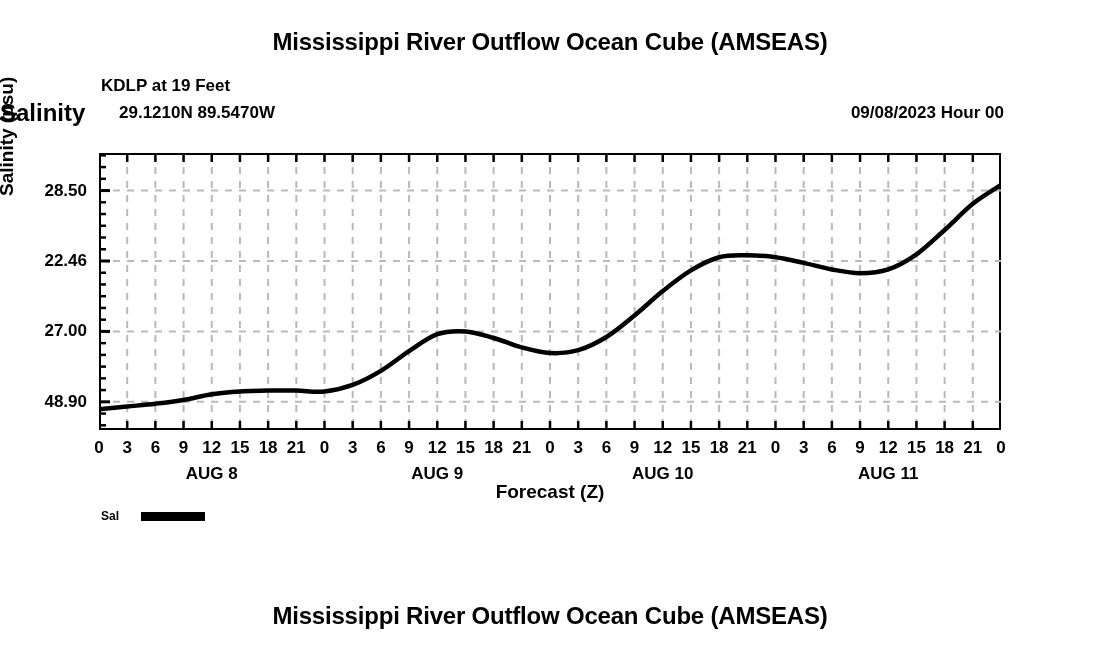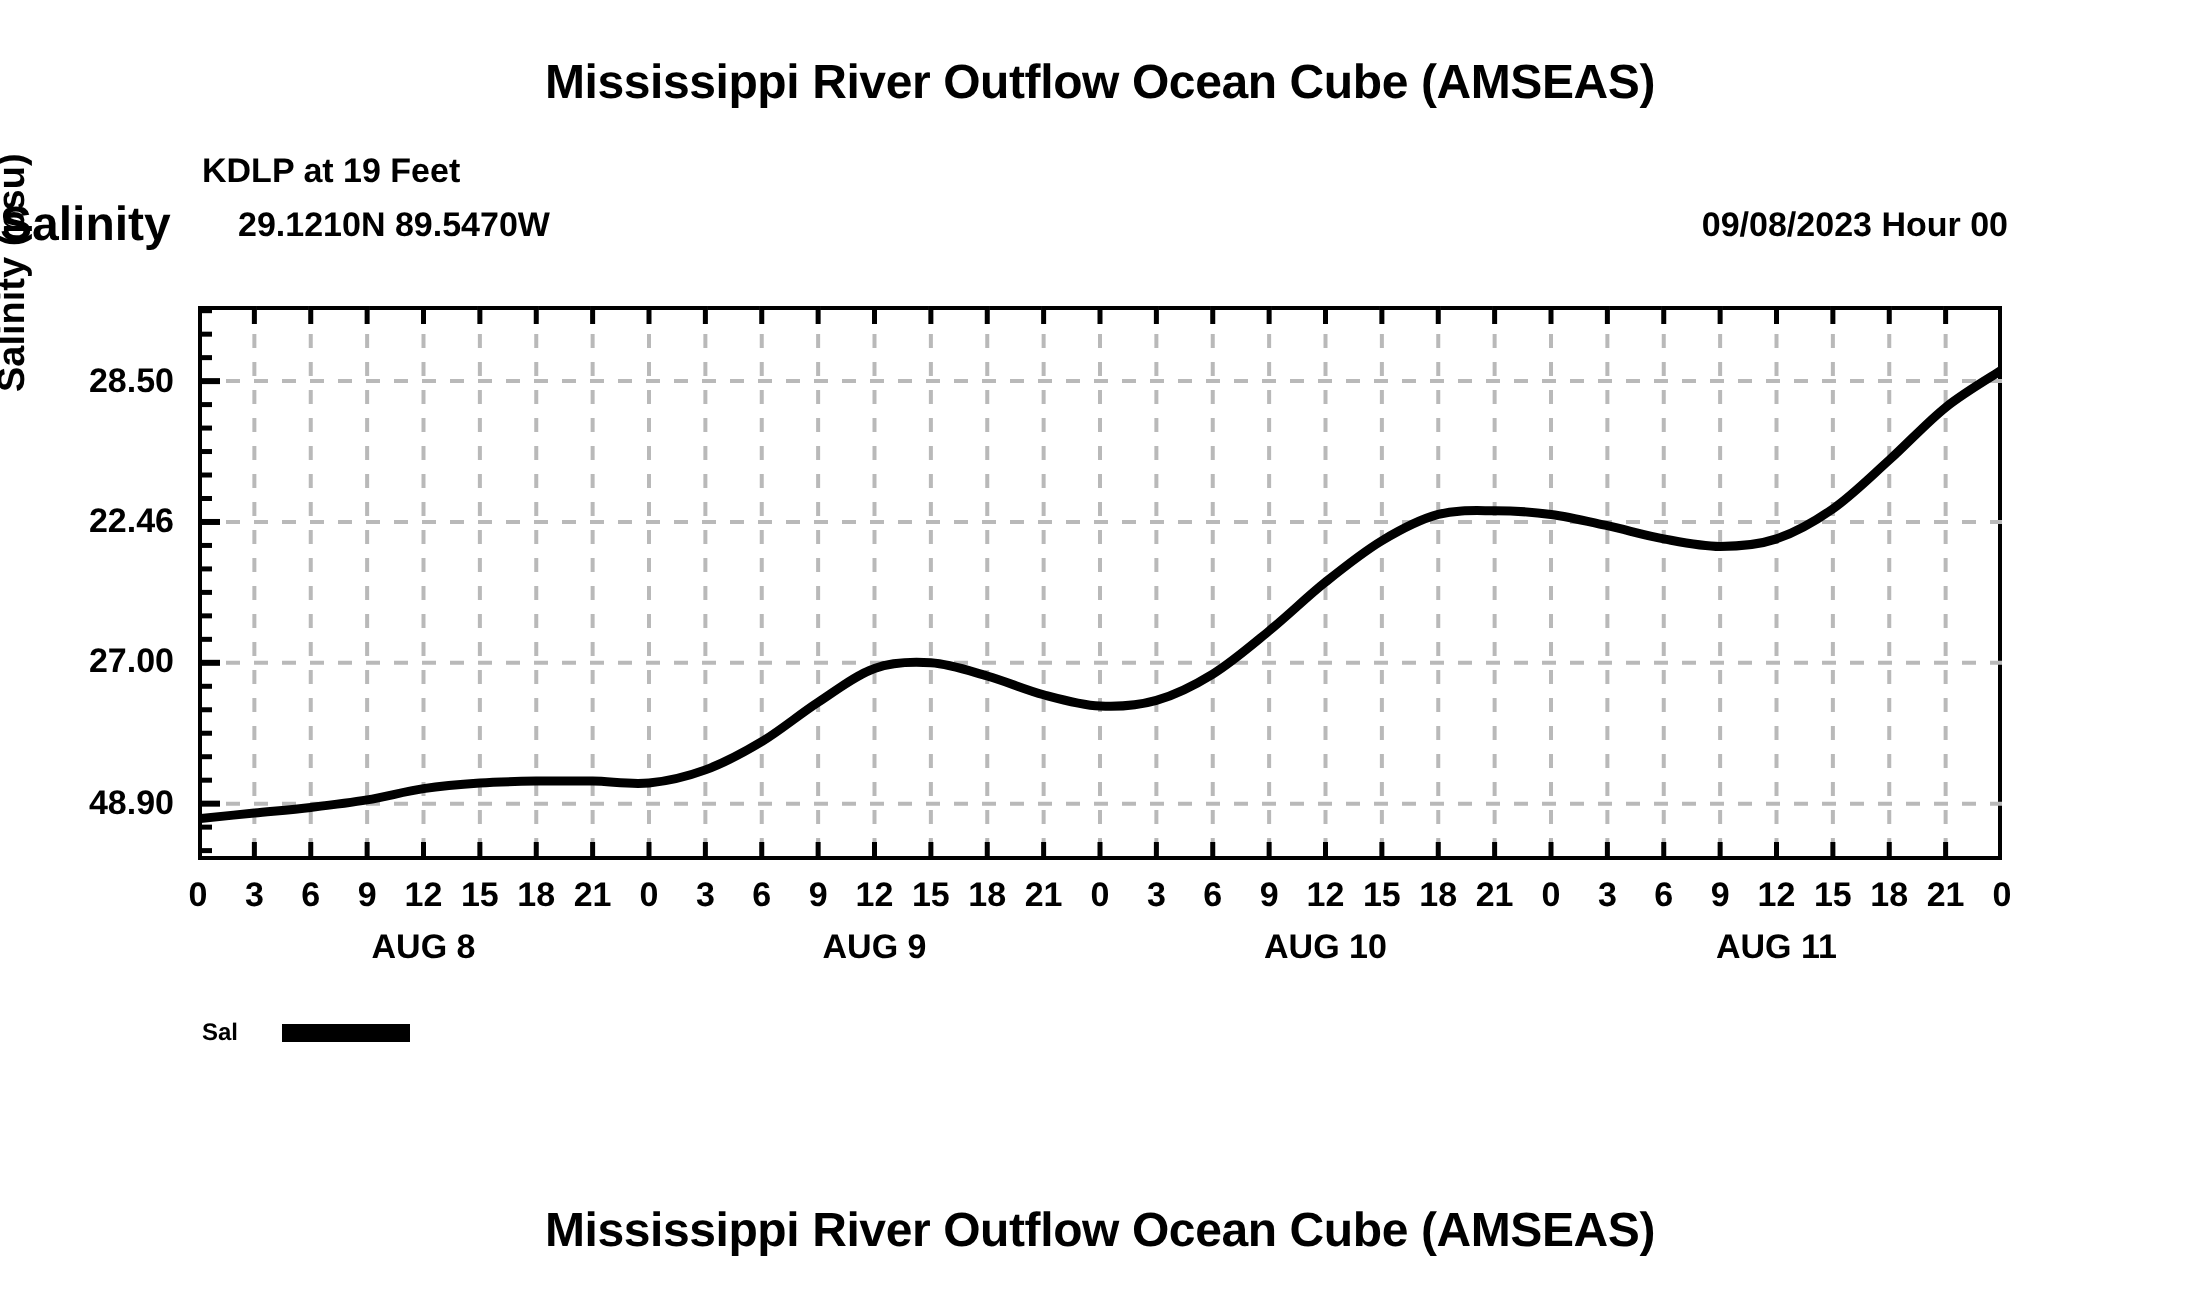--- a/index.html
+++ b/index.html
@@ -272,20 +272,21 @@
           <line x1="845.625" y1="0" x2="845.625" y2="9" stroke="#000" stroke-width="2.5"></line>
           <line x1="873.8125" y1="277" x2="873.8125" y2="268" stroke="#000" stroke-width="2.5"></line>
           <line x1="873.8125" y1="0" x2="873.8125" y2="9" stroke="#000" stroke-width="2.5"></line>
           <line x1="902" y1="277" x2="902" y2="268" stroke="#000" stroke-width="2.5"></line>
           <line x1="902" y1="0" x2="902" y2="9" stroke="#000" stroke-width="2.5"></line>
         </g>
         <path d="M0.00,256.34 C4.70,255.87 18.79,254.46 28.19,253.53 C37.58,252.59 46.98,251.80 56.38,250.71 C65.77,249.61 75.17,248.52 84.56,246.95 C93.96,245.39 103.35,242.73 112.75,241.32 C122.15,239.91 131.54,239.13 140.94,238.50 C150.33,237.88 159.73,237.72 169.13,237.56 C178.52,237.41 187.92,237.41 197.31,237.56 C206.71,237.72 216.10,239.44 225.50,238.50 C234.90,237.56 244.29,235.37 253.69,231.93 C263.08,228.49 272.48,223.48 281.88,217.84 C291.27,212.21 300.67,204.23 310.06,198.13 C319.46,192.02 328.85,184.51 338.25,181.22 C347.65,177.94 357.04,177.78 366.44,178.41 C375.83,179.03 385.23,182.32 394.63,184.98 C404.02,187.64 413.42,191.87 422.81,194.37 C432.21,196.87 441.60,199.53 451.00,200.00 C460.40,200.47 469.79,199.85 479.19,197.19 C488.58,194.53 497.98,189.83 507.38,184.04 C516.77,178.25 526.17,170.11 535.56,162.44 C544.96,154.78 554.35,145.54 563.75,138.03 C573.15,130.52 582.54,123.01 591.94,117.37 C601.33,111.74 610.73,106.73 620.13,104.23 C629.52,101.72 638.92,102.35 648.31,102.35 C657.71,102.35 667.10,102.98 676.50,104.23 C685.90,105.48 695.29,107.83 704.69,109.86 C714.08,111.90 723.48,114.71 732.88,116.43 C742.27,118.16 751.67,120.19 761.06,120.19 C770.46,120.19 779.85,119.56 789.25,116.43 C798.65,113.30 808.04,107.98 817.44,101.41 C826.83,94.84 836.23,85.45 845.63,77.00 C855.02,68.55 864.42,58.22 873.81,50.71 C883.21,43.19 897.30,35.06 902.00,31.93" fill="none" stroke="#000000" stroke-width="4.5" stroke-linecap="round" stroke-linejoin="round"></path>
       </svg>
   </div>
 
+  <div class="xaxis-title">Forecast (Z)</div>
 
   <div class="legend">
     <span class="legend-name">Sal</span>
     <span class="legend-swatch"></span>
   </div>
 
   <div class="title-bottom">Mississippi River Outflow Ocean Cube (AMSEAS)</div>
 
 </div>
 

